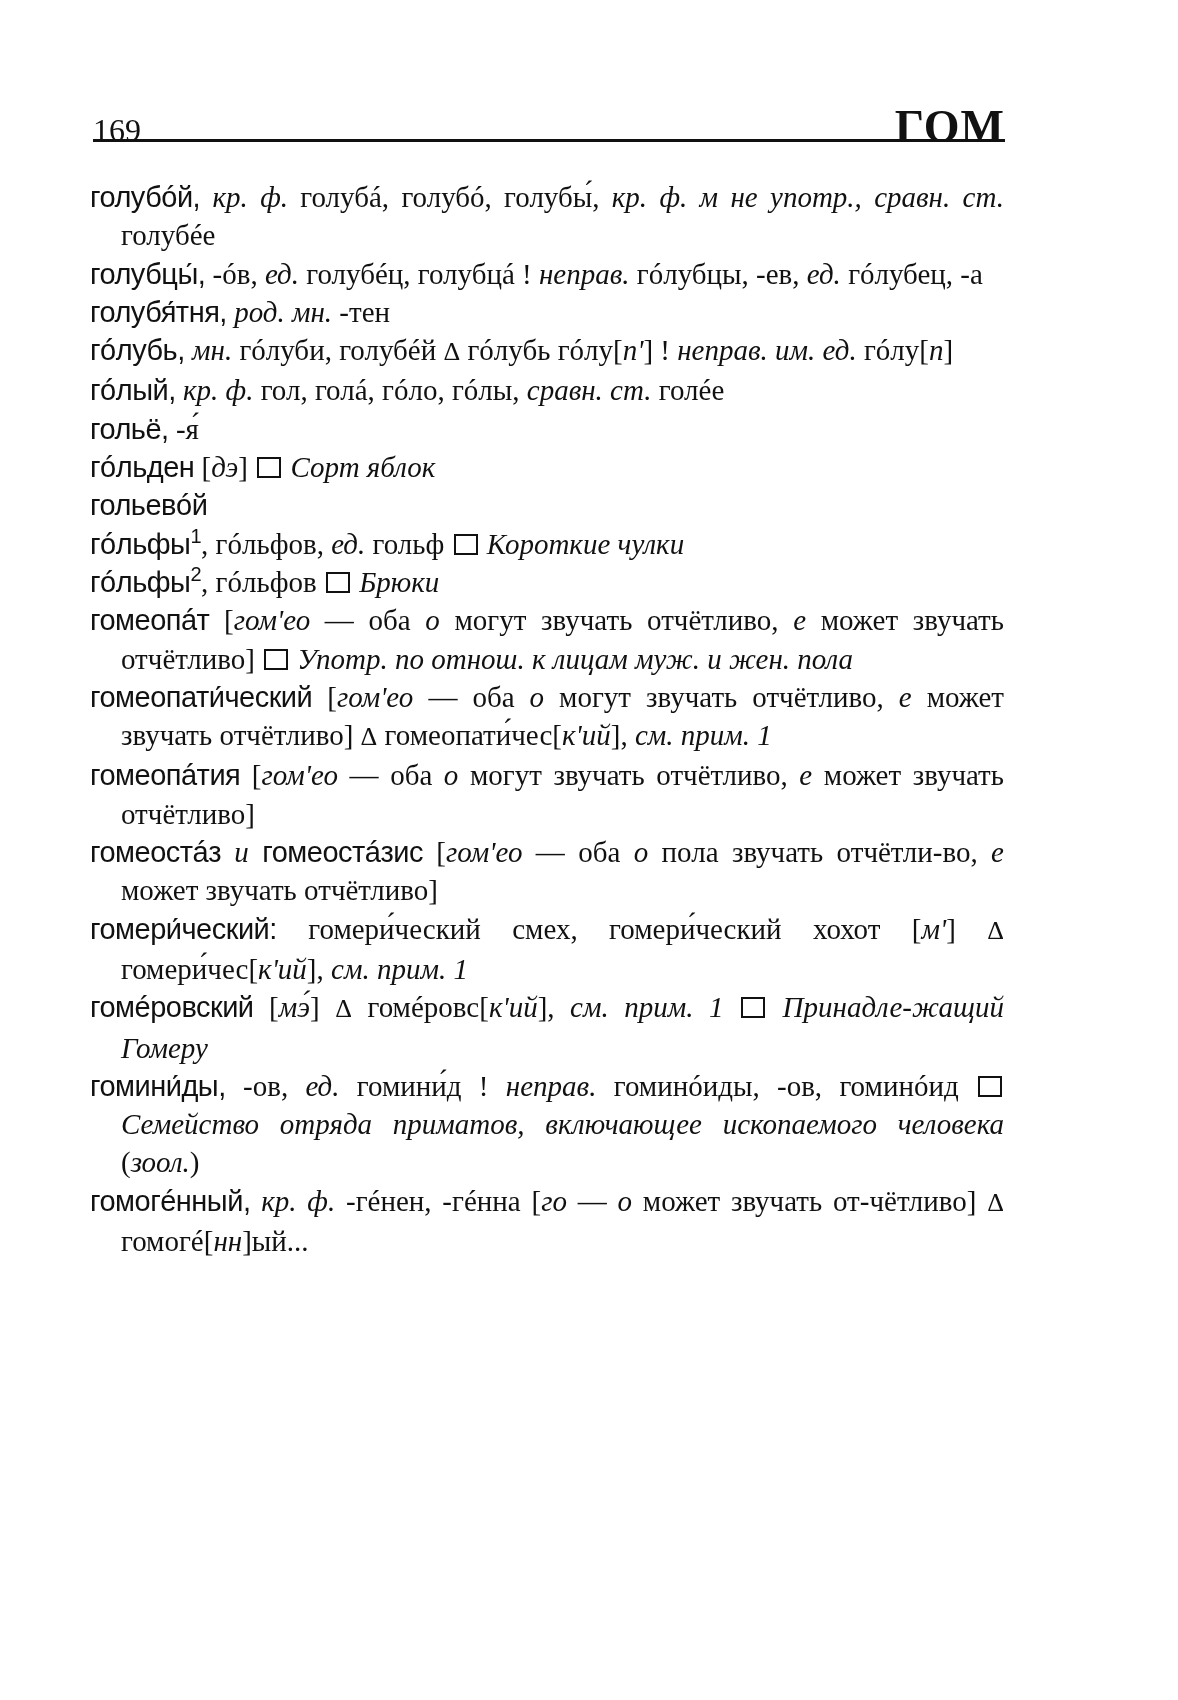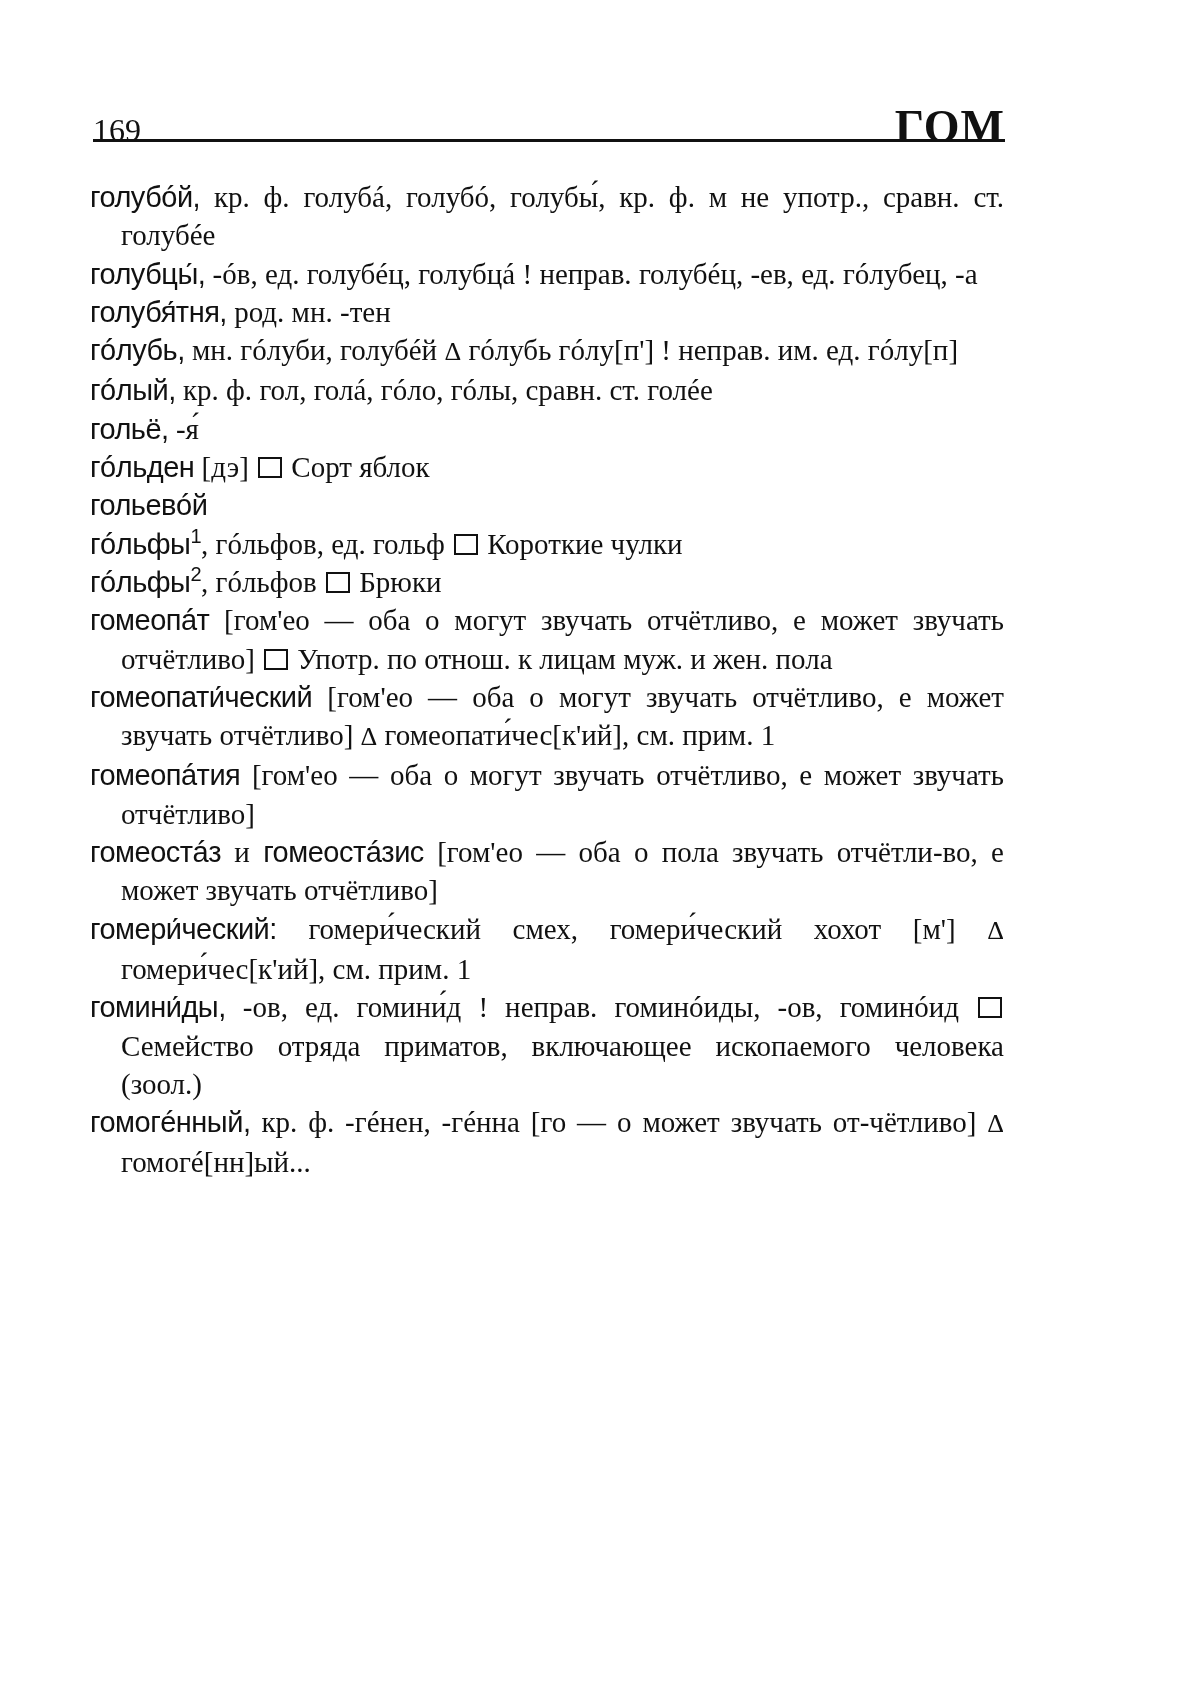--- a/index.html
+++ b/index.html
@@ -7,45 +7,46 @@
          font-family: "Liberation Serif", serif; color: #111; }
   .header { position: absolute; left: 93px; top: 72px; width: 912px; height: 60px; margin-top: 28px; }
   .page-num { position: absolute; left: 0; top: 12px; font-size: 32px; font-family: "Liberation Serif", serif; }
   .running-head { position: absolute; right: 0; top: 0; font-size: 46px; font-weight: bold; font-family: "Liberation Serif", serif; letter-spacing: 1px; }
   .rule { position: absolute; left: 93px; top: 139px; width: 912px; height: 0; border-top: 3px solid #111; }
   .entries { position: absolute; left: 90px; top: 178px; width: 914px; }
   .entry { font-size: 29px; line-height: 38.3px; text-align: justify; text-align-last: left;
            padding-left: 31px; text-indent: -31px; font-family: "Liberation Sans Narrow", "Liberation Sans", sans-serif; }
   .entry .seg { font-family: "Liberation Serif", serif; font-stretch: condensed; }
   .b { font-weight: normal; font-family: "Liberation Sans", sans-serif !important; letter-spacing: -0.5px; }
-  .i { }
+  .i { font-style: italic; }
   .box { display: inline-block; width: 20px; height: 17px; border: 2px solid #111; vertical-align: -1px; margin: 0 2px; }
   .tri { font-size: 26px; }
   sup { font-size: 20px; line-height: 0; }
 </style>
 </head>
 <body>
 
 <div class="header">
   <span class="page-num">169</span>
   <span class="running-head">ГОМ</span>
 </div>
 <div class="rule"></div>
 
 <div class="entries" id="entries">
     <div class="entry"><span class="seg b">голубóй,</span><span class="seg i"> кр. ф.</span><span class="seg "> голубá, голубó, голубы́,</span><span class="seg i"> кр. ф. м не употр., сравн. ст.</span><span class="seg "> голубéе</span></div>
-    <div class="entry"><span class="seg b">голубцы́,</span><span class="seg "> -óв,</span><span class="seg i"> ед.</span><span class="seg "> голубéц, голубцá !</span><span class="seg i"> неправ.</span><span class="seg "> голубéц, -ев,</span><span class="seg i"> ед.</span><span class="seg "> гóлубец, -а</span></div>
+    <div class="entry"><span class="seg b">голубцы́,</span><span class="seg "> -óв,</span><span class="seg i"> ед.</span><span class="seg "> голубéц, голубцá !</span><span class="seg i"> неправ.</span><span class="seg "> гóлубцы, -ев,</span><span class="seg i"> ед.</span><span class="seg "> гóлубец, -а</span></div>
     <div class="entry"><span class="seg b">голубя́тня,</span><span class="seg i"> род. мн.</span><span class="seg "> -тен</span></div>
     <div class="entry"><span class="seg b">гóлубь,</span><span class="seg i"> мн.</span><span class="seg "> гóлуби, голубéй </span><span class="seg tri">Δ</span><span class="seg "> гóлубь гóлу[</span><span class="seg i">п'</span><span class="seg ">] !</span><span class="seg i"> неправ. им. ед.</span><span class="seg "> гóлу[</span><span class="seg i">п</span><span class="seg ">]</span></div>
     <div class="entry"><span class="seg b">гóлый,</span><span class="seg i"> кр. ф.</span><span class="seg "> гол, голá, гóло, гóлы,</span><span class="seg i"> сравн. ст.</span><span class="seg "> голéе</span></div>
     <div class="entry"><span class="seg b">гольё,</span><span class="seg "> -я́</span></div>
     <div class="entry"><span class="seg b">гóльден</span><span class="seg "> [</span><span class="seg i">дэ</span><span class="seg ">] </span><span class="box"></span><span class="seg i"> Сорт яблок</span></div>
     <div class="entry"><span class="seg b">гольевóй</span></div>
     <div class="entry"><span class="seg b">гóльфы</span><sup class="b">1</sup><span class="seg ">, гóльфов,</span><span class="seg i"> ед.</span><span class="seg "> гольф </span><span class="box"></span><span class="seg i"> Короткие чулки</span></div>
     <div class="entry"><span class="seg b">гóльфы</span><sup class="b">2</sup><span class="seg ">, гóльфов </span><span class="box"></span><span class="seg i"> Брюки</span></div>
     <div class="entry"><span class="seg b">гомеопáт</span><span class="seg "> [</span><span class="seg i">гом'ео</span><span class="seg "> — оба </span><span class="seg i">о</span><span class="seg "> могут звучать отчётливо, </span><span class="seg i">е</span><span class="seg "> может звучать отчётливо] </span><span class="box"></span><span class="seg i"> Употр. по отнош. к лицам муж. и жен. пола</span></div>
     <div class="entry"><span class="seg b">гомеопати́ческий</span><span class="seg "> [</span><span class="seg i">гом'ео</span><span class="seg "> — оба </span><span class="seg i">о</span><span class="seg "> могут звучать отчётливо, </span><span class="seg i">е</span><span class="seg "> может звучать отчётливо] </span><span class="seg tri">Δ</span><span class="seg "> гомеопати́чес[</span><span class="seg i">к'ий</span><span class="seg ">],</span><span class="seg i"> см. прим. 1</span></div>
     <div class="entry"><span class="seg b">гомеопáтия</span><span class="seg "> [</span><span class="seg i">гом'ео</span><span class="seg "> — оба </span><span class="seg i">о</span><span class="seg "> могут звучать отчётливо, </span><span class="seg i">е</span><span class="seg "> может звучать отчётливо]</span></div>
     <div class="entry"><span class="seg b">гомеостáз</span><span class="seg i"> и </span><span class="seg b">гомеостáзис</span><span class="seg "> [</span><span class="seg i">гом'ео</span><span class="seg "> — оба </span><span class="seg i">о</span><span class="seg "> пола звучать отчётли-во, </span><span class="seg i">е</span><span class="seg "> может звучать отчётливо]</span></div>
     <div class="entry"><span class="seg b">гомери́ческий:</span><span class="seg "> гомери́ческий смех, гомери́ческий хохот [</span><span class="seg i">м'</span><span class="seg ">] </span><span class="seg tri">Δ</span><span class="seg "> гомери́чес[</span><span class="seg i">к'ий</span><span class="seg ">],</span><span class="seg i"> см. прим. 1</span></div>
+    <div class="entry"><span class="seg b">гомéровский</span><span class="seg "> [</span><span class="seg i">мэ́</span><span class="seg ">] </span><span class="seg tri">Δ</span><span class="seg "> гомéровс[</span><span class="seg i">к'ий</span><span class="seg ">],</span><span class="seg i"> см. прим. 1 </span><span class="box"></span><span class="seg i"> Принадле-жащий Гомеру</span></div>
     <div class="entry"><span class="seg b">гомини́ды,</span><span class="seg "> -ов,</span><span class="seg i"> ед.</span><span class="seg "> гомини́д !</span><span class="seg i"> неправ.</span><span class="seg "> гоминóиды, -ов, гоминóид </span><span class="box"></span><span class="seg i"> Семейство отряда приматов, включающее ископаемого человека</span><span class="seg "> (</span><span class="seg i">зоол.</span><span class="seg ">)</span></div>
     <div class="entry"><span class="seg b">гомогéнный,</span><span class="seg i"> кр. ф.</span><span class="seg "> -гéнен, -гéнна [</span><span class="seg i">го</span><span class="seg "> — </span><span class="seg i">о</span><span class="seg "> может звучать от-чётливо] </span><span class="seg tri">Δ</span><span class="seg "> гомогé[</span><span class="seg i">нн</span><span class="seg ">]ый...</span></div>
   </div>
 
 </body></html>

